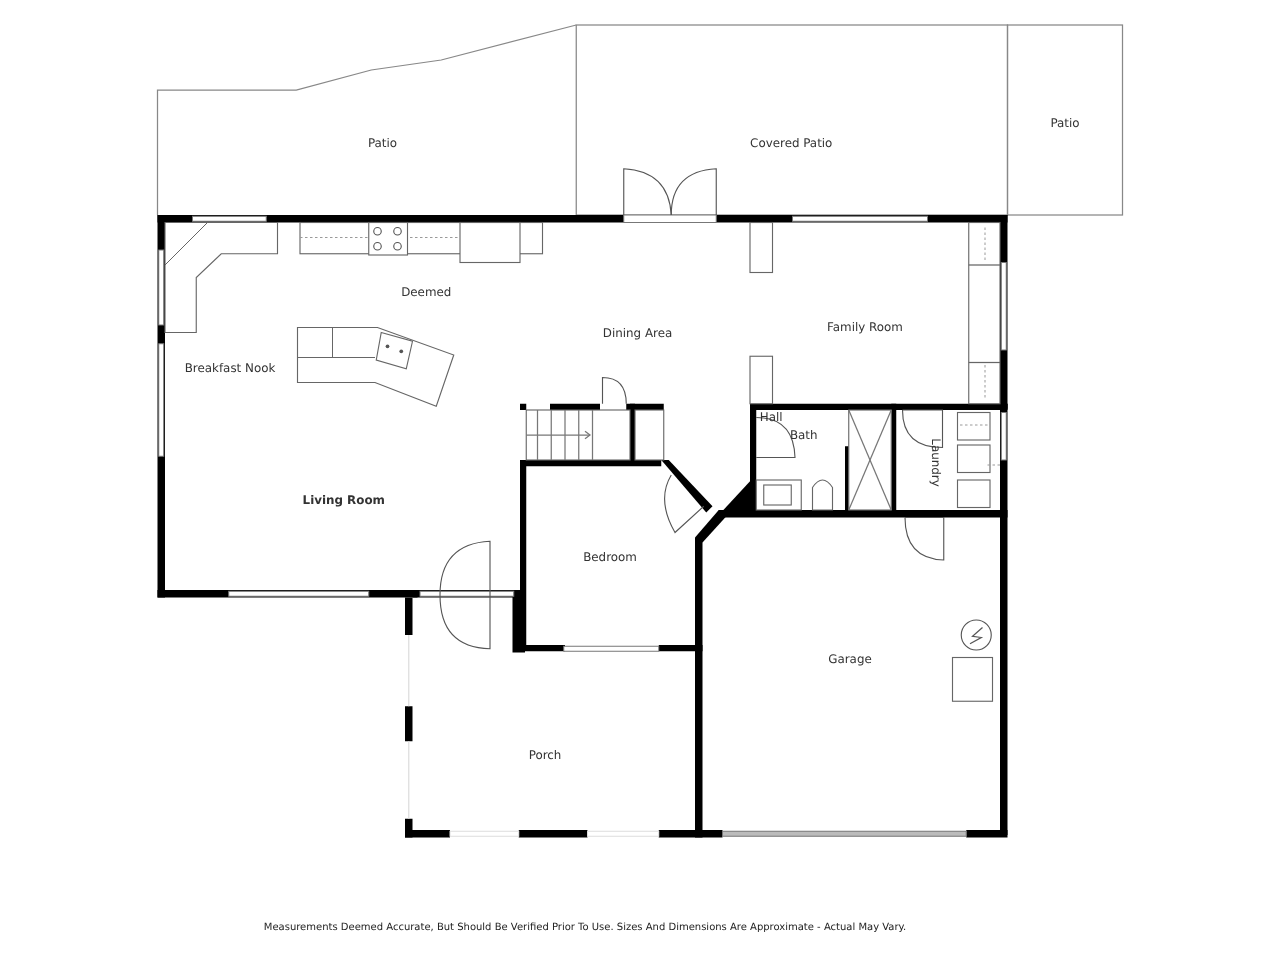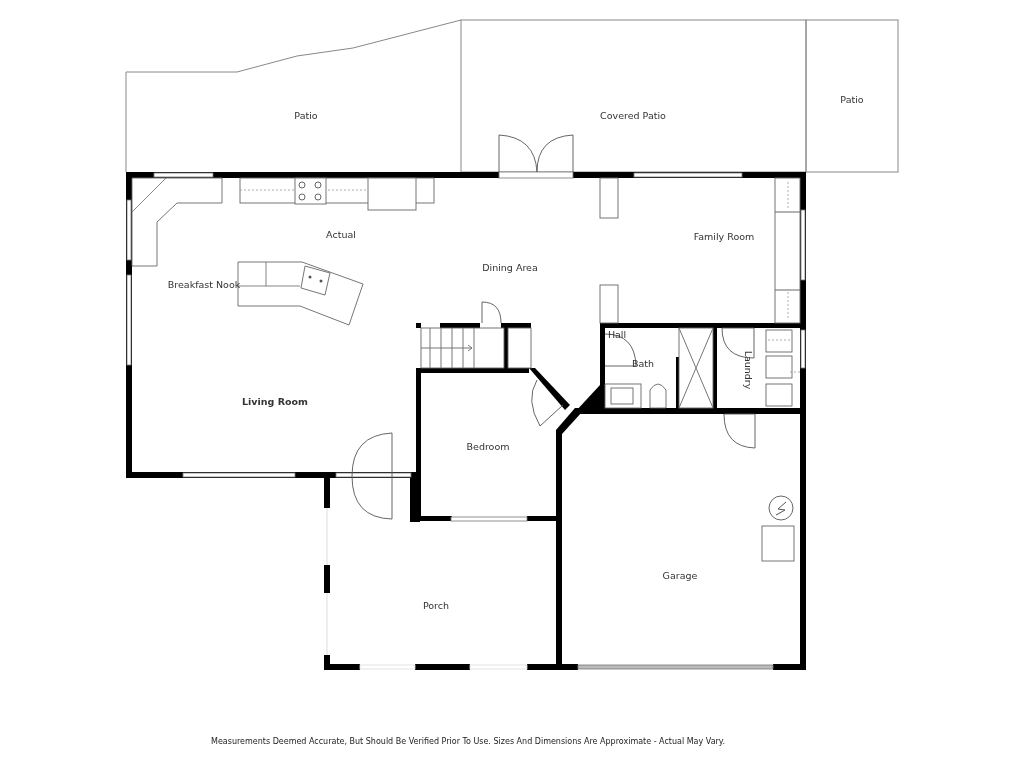--- a/index.html
+++ b/index.html
@@ -172,25 +172,25 @@
   <g>
     <circle cx="781" cy="508" r="12" class="door"></circle>
     <polyline points="786,502 778,509 785,510 776,515" fill="none" stroke="#555"></polyline>
   </g>
   <rect class="fix" x="762" y="526" width="32" height="35"></rect>
 </svg>
 
 <div class="room-label" style="left:306px;top:115px;">Patio</div>
 <div class="room-label" style="left:633px;top:99px;margin-top:16px;">Covered Patio</div>
 <div class="room-label" style="left:852px;top:99px;">Patio</div>
-<div class="room-label" style="left:341px;top:234px;">Actual</div>
+<div class="room-label" style="left:341px;top:234px;">Deemed</div>
 <div class="room-label" style="left:510px;top:255px;margin-top:12px;">Dining Area</div>
-<div class="room-label" style="left:692px;top:236px;margin-left:32px;">Family Room</div>
-<div class="room-label" style="left:184px;top:284px;margin-left:20px;">Breakfast Nook</div>
+<div class="room-label" style="left:692px;top:262px;">Family Room</div>
+<div class="room-label" style="left:184px;top:295px;">Breakfast Nook</div>
 <div class="room-label" style="left:569px;top:334px;margin-left:48px;">Hall</div>
-<div class="room-label" style="left:643px;top:363px;">Bath</div>
+<div class="room-label" style="left:643px;top:349px;">Bath</div>
 <div class="room-label rot" style="left:748px;top:370px;">Laundry</div>
 <div class="room-label" style="left:275px;top:401px;font-weight:bold;">Living Room</div>
 <div class="room-label" style="left:488px;top:446px;">Bedroom</div>
-<div class="room-label" style="left:680px;top:575px;">Garage</div>
+<div class="room-label" style="left:680px;top:528px;">Garage</div>
 <div class="room-label" style="left:436px;top:605px;">Porch</div>
 
 <div class="disclaimer">Measurements Deemed Accurate, But Should Be Verified Prior To Use. Sizes And Dimensions Are Approximate - Actual May Vary.</div>
 
 </body></html>

